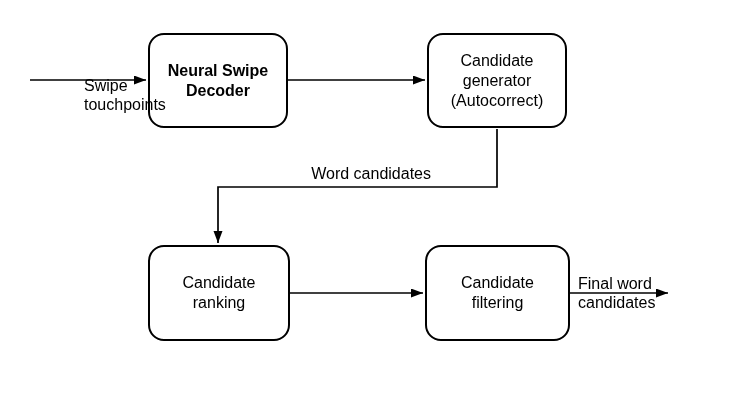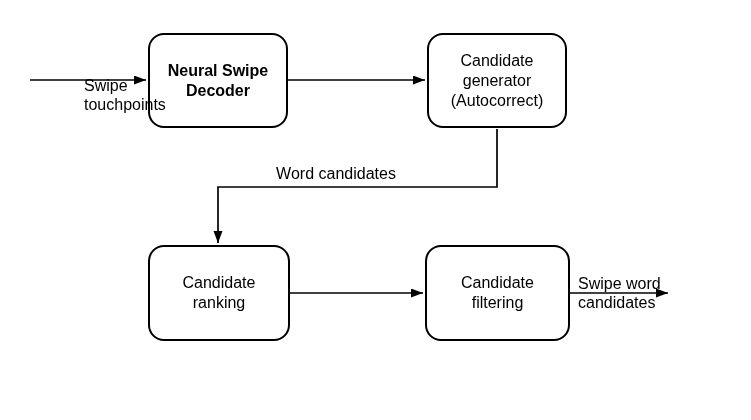--- a/index.html
+++ b/index.html
@@ -44,21 +44,21 @@
     font-size: 16px;
     line-height: 19px;
     white-space: pre-line;
   }
   .node-b1 { left: 148px; top: 33px;  width: 140px; height: 95px; font-weight: bold; }
   .node-b2 { left: 427px; top: 33px;  width: 140px; height: 95px; }
   .node-b3 { left: 148px; top: 245px; width: 142px; height: 96px; }
   .node-b4 { left: 425px; top: 245px; width: 145px; height: 96px; }
   .label-l1 { left: 38px;  top: 76px;  text-align: left; margin-left: 46px; }
   .label-l2 { left: 305px; top: 60px;  text-align: left; }
-  .label-l3 { left: 241px; top: 164px; width: 190px; text-align: center; }
+  .label-l3 { left: 241px; top: 164px; width: 190px; text-align: right; }
   .label-l4 { left: 578px; top: 274px; text-align: left; }
 </style>
 </head>
 <body>
 
 <div class="canvas">
 
   <svg class="connector-layer" width="751" height="420" viewBox="0 0 751 420" xmlns="http://www.w3.org/2000/svg">
     <defs>
       <marker id="arrowhead" markerUnits="userSpaceOnUse" markerWidth="13" markerHeight="10" refX="12" refY="4.5" orient="auto">
@@ -92,16 +92,16 @@
     <span class="node-label">Candidate
 filtering</span>
   </div>
 
   <div class="edge-label label-l1">Swipe
 touchpoints</div>
 
 
   <div class="edge-label label-l3">Word candidates</div>
 
-  <div class="edge-label label-l4">Swipe word
+  <div class="edge-label label-l4">Final word
 candidates</div>
 
 </div>
 
 </body></html>

